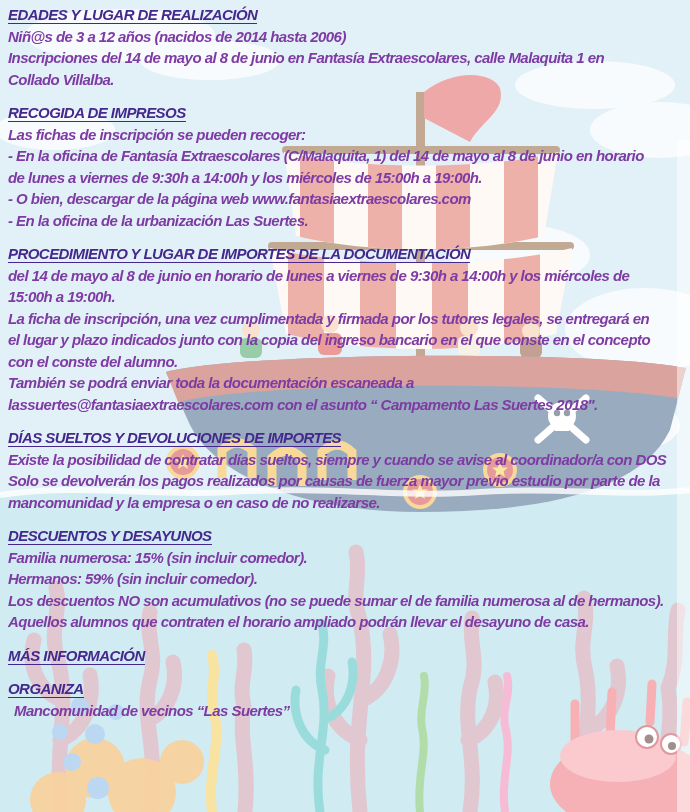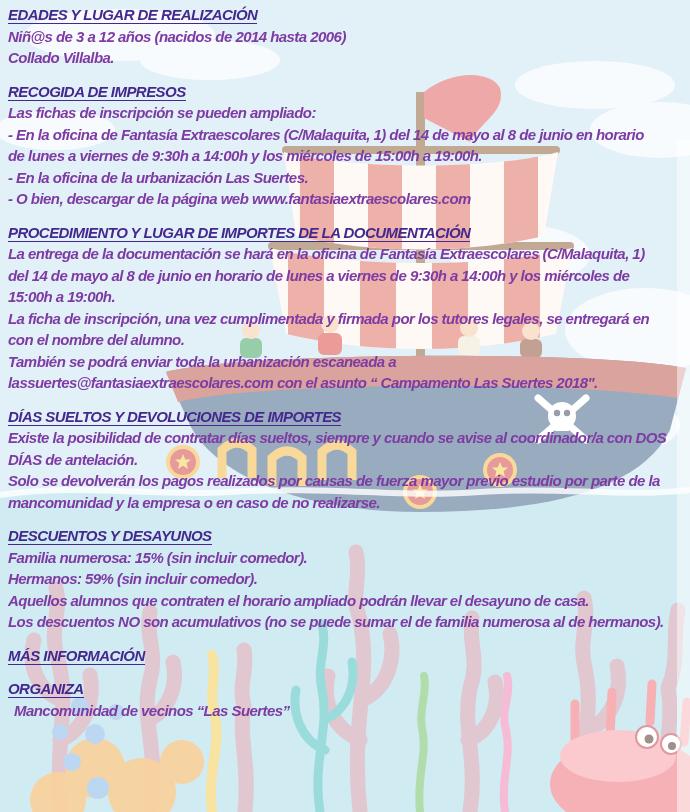--- a/index.html
+++ b/index.html
@@ -169,57 +169,57 @@
   <rect x="677" y="140" width="13" height="672" fill="#ffffff" opacity="0.5"></rect>
 
   <rect width="690" height="812" fill="#ffffff" opacity="0.48"></rect>
 </svg>
 
 <div class="content">
 
   <div class="sec">
     <div class="h"><span>EDADES Y LUGAR DE REALIZACIÓN</span></div>
     <div class="line">Niñ@s de 3 a 12 años (nacidos de 2014 hasta 2006)</div>
+    <div class="line">Inscripciones del 14 de mayo al 8 de junio en Fantasía Extraescolares, calle Malaquita 1 en</div>
     <div class="line">Collado Villalba.</div>
   </div>
 
   <div class="sec">
     <div class="h"><span>RECOGIDA DE IMPRESOS</span></div>
-    <div class="line">Las fichas de inscripción se pueden ampliado:</div>
+    <div class="line">Las fichas de inscripción se pueden recoger:</div>
     <div class="line">- En la oficina de Fantasía Extraescolares (C/Malaquita, 1) del 14 de mayo al 8 de junio en horario</div>
     <div class="line">de lunes a viernes de 9:30h a 14:00h y los miércoles de 15:00h a 19:00h.</div>
+    <div class="line">- O bien, descargar de la página web www.fantasiaextraescolares.com</div>
     <div class="line">- En la oficina de la urbanización Las Suertes.</div>
-    <div class="line">- O bien, descargar de la página web www.fantasiaextraescolares.com</div>
   </div>
 
   <div class="sec">
     <div class="h"><span>PROCEDIMIENTO Y LUGAR DE IMPORTES DE LA DOCUMENTACIÓN</span></div>
-    <div class="line">La entrega de la documentación se hará en la oficina de Fantasía Extraescolares (C/Malaquita, 1)</div>
     <div class="line">del 14 de mayo al 8 de junio en horario de lunes a viernes de 9:30h a 14:00h y los miércoles de</div>
     <div class="line">15:00h a 19:00h.</div>
     <div class="line">La ficha de inscripción, una vez cumplimentada y firmada por los tutores legales, se entregará en</div>
-    <div class="line">con el nombre del alumno.</div>
-    <div class="line">También se podrá enviar toda la urbanización escaneada a</div>
+    <div class="line">el lugar y plazo indicados junto con la copia del ingreso bancario en el que conste en el concepto</div>
+    <div class="line">con el conste del alumno.</div>
+    <div class="line">También se podrá enviar toda la documentación escaneada a</div>
     <div class="line">lassuertes@fantasiaextraescolares.com con el asunto “ Campamento Las Suertes 2018".</div>
   </div>
 
   <div class="sec">
     <div class="h"><span>DÍAS SUELTOS Y DEVOLUCIONES DE IMPORTES</span></div>
     <div class="line">Existe la posibilidad de contratar días sueltos, siempre y cuando se avise al coordinador/a con DOS</div>
-    <div class="line">DÍAS de antelación.</div>
     <div class="line">Solo se devolverán los pagos realizados por causas de fuerza mayor previo estudio por parte de la</div>
     <div class="line">mancomunidad y la empresa o en caso de no realizarse.</div>
   </div>
 
   <div class="sec">
     <div class="h"><span>DESCUENTOS Y DESAYUNOS</span></div>
     <div class="line">Familia numerosa: 15% (sin incluir comedor).</div>
     <div class="line">Hermanos: 59% (sin incluir comedor).</div>
+    <div class="line">Los descuentos NO son acumulativos (no se puede sumar el de familia numerosa al de hermanos).</div>
     <div class="line">Aquellos alumnos que contraten el horario ampliado podrán llevar el desayuno de casa.</div>
-    <div class="line">Los descuentos NO son acumulativos (no se puede sumar el de familia numerosa al de hermanos).</div>
   </div>
 
   <div class="sec">
     <div class="h"><span>MÁS INFORMACIÓN</span></div>
   </div>
 
   <div class="sec">
     <div class="h"><span>ORGANIZA</span></div>
     <div class="line indent">Mancomunidad de vecinos “Las Suertes”</div>
   </div>

